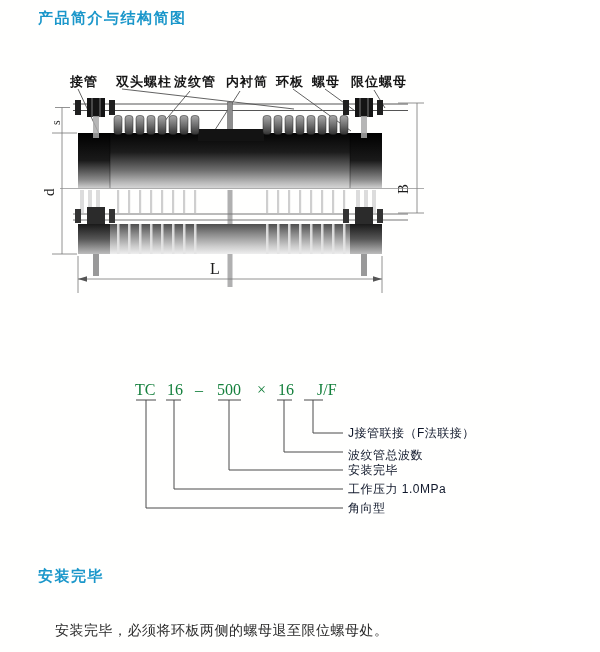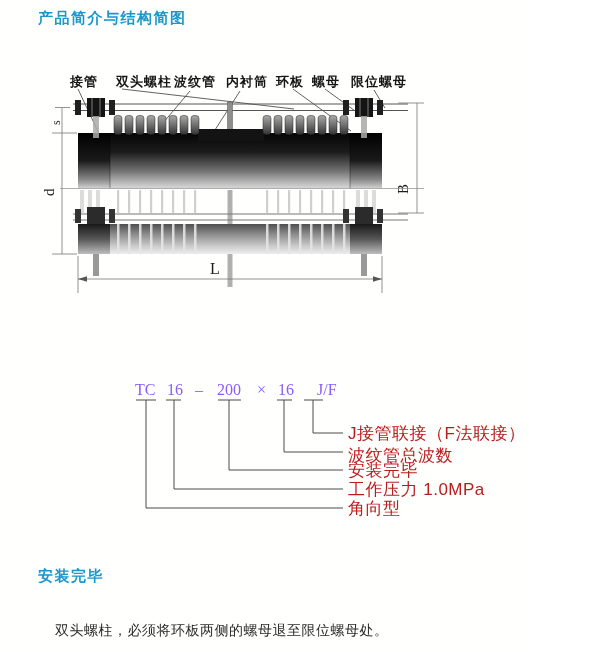--- a/index.html
+++ b/index.html
@@ -11,25 +11,25 @@
   .heading {
     position:absolute; left:38px;
     color:#1b97ca; font-size:15px; font-weight:bold; letter-spacing:1.5px;
   }
   .h-intro   { top:9px; }
   .h-code    { top:351px; }
   .h-install { top:567px; }
   .codewrap { position:absolute; left:0; top:381px; width:600px; height:20px; }
   .codeseg {
     position:absolute; top:0;
-    font-family:"Liberation Serif", serif; font-size:16px; color:#8b5cf6;
+    font-family:"Liberation Serif", serif; font-size:16px; color:#15803d;
   }
   .ann {
     position:absolute; left:348px;
-    font-size:17px; color:#b91c1c; letter-spacing:0.5px; line-height:15px;
+    font-size:12px; color:#0f172a; letter-spacing:0.5px; line-height:15px;
   }
   .install-line {
     position:absolute; left:55px;
     font-size:14px; color:#2a2a2a; letter-spacing:0.5px;
   }
   svg { position:absolute; left:0; }
   .partlabel { font-family:"Liberation Sans", sans-serif; font-size:13px; font-weight:bold; fill:#161616; letter-spacing:1px; }
   .dimletter { font-family:"Liberation Serif", serif; fill:#1d1d1d; }
   .thin  { stroke:#555; stroke-width:1; }
   .dline { stroke:#777; stroke-width:0.8; }
@@ -239,21 +239,21 @@
       <polygon points="382,279 373,276.2 373,281.8" fill="#555"></polygon>
       <text class="dimletter" font-size="16" x="210" y="274">L</text>
     </g>
   </svg>
 
 
   <div class="codewrap">
     <span class="codeseg" style="left:135px">TC</span>
     <span class="codeseg" style="left:167px">16</span>
     <span class="codeseg" style="left:195px">–</span>
-    <span class="codeseg" style="left:217px">200</span>
+    <span class="codeseg" style="left:217px">500</span>
     <span class="codeseg" style="left:257px">×</span>
     <span class="codeseg" style="left:278px">16</span>
     <span class="codeseg" style="left:317px">J/F</span>
   </div>
 
   <svg style="top:398px;" width="500" height="118" viewBox="0 398 500 118" xmlns="http://www.w3.org/2000/svg">
     <g fill="none" stroke="#4a4a4a" stroke-width="1">
       <line x1="136" y1="400" x2="156" y2="400"></line>
         <line x1="166" y1="400" x2="181" y2="400"></line>
       <line x1="218" y1="400" x2="241" y2="400"></line>
@@ -267,15 +267,15 @@
     </g>
   </svg>
 
   <div class="ann" style="top:426px">J接管联接（F法联接）</div>
   <div class="ann" style="top:448px">波纹管总波数</div>
   <div class="ann" style="top:463px">安装完毕</div>
   <div class="ann" style="top:482px">工作压力 1.0MPa</div>
   <div class="ann" style="top:501px">角向型</div>
 
   <div class="heading h-install">安装完毕</div>
-  <div class="install-line" style="top:622px">双头螺柱，必须将环板两侧的螺母退至限位螺母处。</div>
+  <div class="install-line" style="top:622px">安装完毕，必须将环板两侧的螺母退至限位螺母处。</div>
 
 </div>
 
 </body></html>

